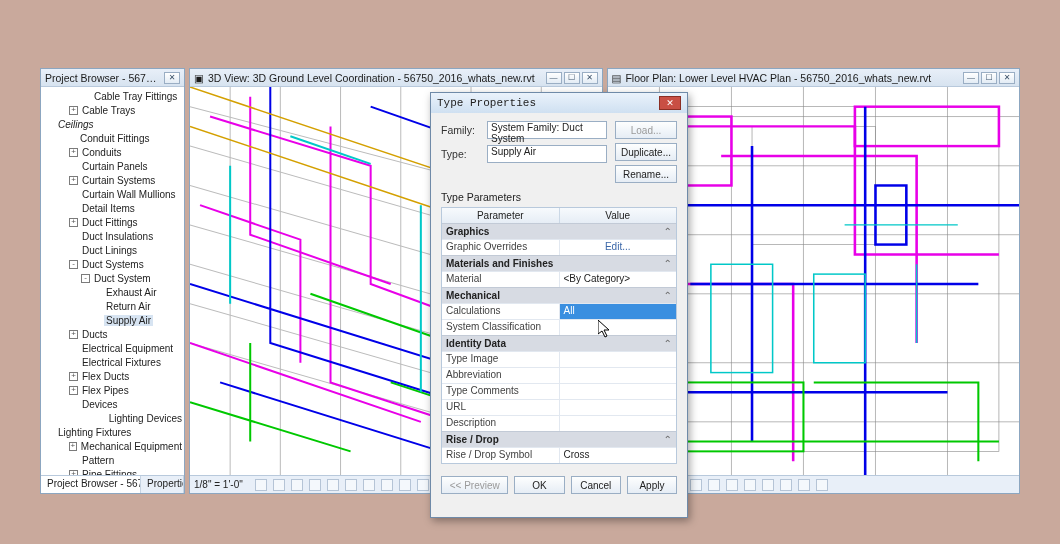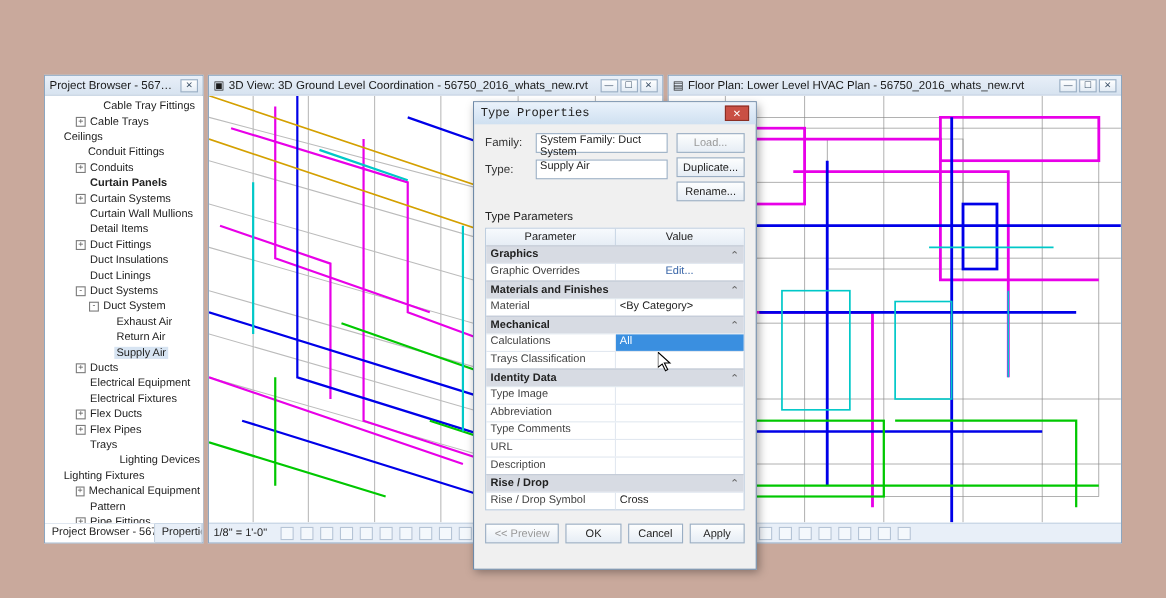--- a/index.html
+++ b/index.html
@@ -73,33 +73,33 @@
     </div>
     <div class="tree" id="pb-tree">
         <div class="tr-row" style="padding-left: 40px;">
           <span class="sq empty"></span>
           <span class="lbl">Cable Tray Fittings</span>
         </div>
         <div class="tr-row" style="padding-left: 28px;">
           <span class="sq">+</span>
           <span class="lbl">Cable Trays</span>
         </div>
-        <div class="tr-row" style="">
+        <div class="tr-row" style=" font-style: italic;">
           <span class="sq empty"></span>
           <span class="lbl">Ceilings</span>
         </div>
         <div class="tr-row" style="padding-left: 26px;">
           <span class="sq empty"></span>
           <span class="lbl">Conduit Fittings</span>
         </div>
         <div class="tr-row" style="padding-left: 28px;">
           <span class="sq">+</span>
           <span class="lbl">Conduits</span>
         </div>
-        <div class="tr-row" style="padding-left: 28px; font-weight: bold;">
+        <div class="tr-row" style="padding-left: 28px;">
           <span class="sq empty"></span>
           <span class="lbl">Curtain Panels</span>
         </div>
         <div class="tr-row" style="padding-left: 28px;">
           <span class="sq">+</span>
           <span class="lbl">Curtain Systems</span>
         </div>
         <div class="tr-row" style="padding-left: 28px;">
           <span class="sq empty"></span>
           <span class="lbl">Curtain Wall Mullions</span>
@@ -155,21 +155,21 @@
         <div class="tr-row" style="padding-left: 28px;">
           <span class="sq">+</span>
           <span class="lbl">Flex Ducts</span>
         </div>
         <div class="tr-row" style="padding-left: 28px;">
           <span class="sq">+</span>
           <span class="lbl">Flex Pipes</span>
         </div>
         <div class="tr-row" style="padding-left: 28px;">
           <span class="sq empty"></span>
-          <span class="lbl">Trays</span>
+          <span class="lbl">Devices</span>
         </div>
         <div class="tr-row" style="padding-left: 28px; gap: 32px;">
           <span class="sq empty"></span>
           <span class="lbl">Lighting Devices</span>
         </div>
         <div class="tr-row" style="">
           <span class="sq empty"></span>
           <span class="lbl">Lighting Fixtures</span>
         </div>
         <div class="tr-row" style="padding-left: 28px;">
@@ -336,21 +336,21 @@
           <div class="prow">
             <div class="pname">Material</div>
             <div class="pval">&lt;By Category&gt;</div>
           </div>
           <div class="grp">Mechanical<span class="gx">⌃</span></div>
           <div class="prow hl">
             <div class="pname">Calculations</div>
             <div class="pval" style="position: relative;">All</div>
           </div>
           <div class="prow">
-            <div class="pname">Trays Classification</div>
+            <div class="pname">System Classification</div>
             <div class="pval"></div>
           </div>
           <div class="grp">Identity Data<span class="gx">⌃</span></div>
           <div class="prow">
             <div class="pname">Type Image</div>
             <div class="pval"></div>
           </div>
           <div class="prow">
             <div class="pname">Abbreviation</div>
             <div class="pval"></div>

